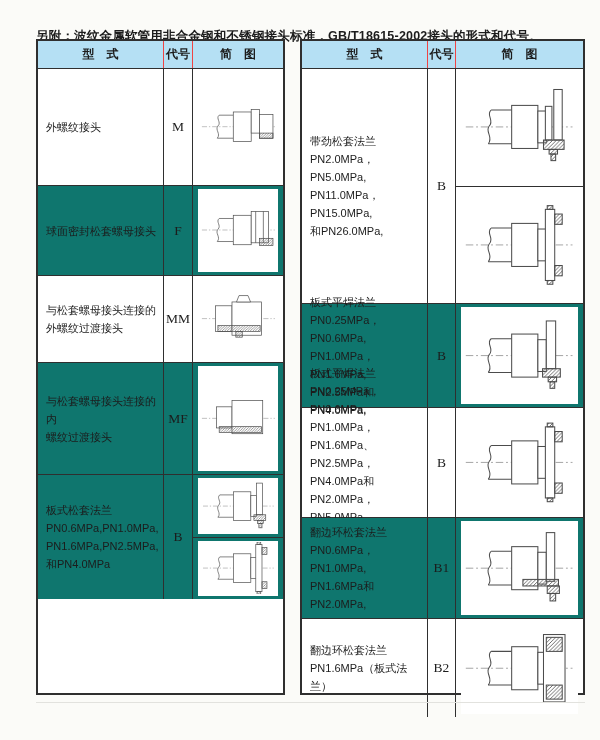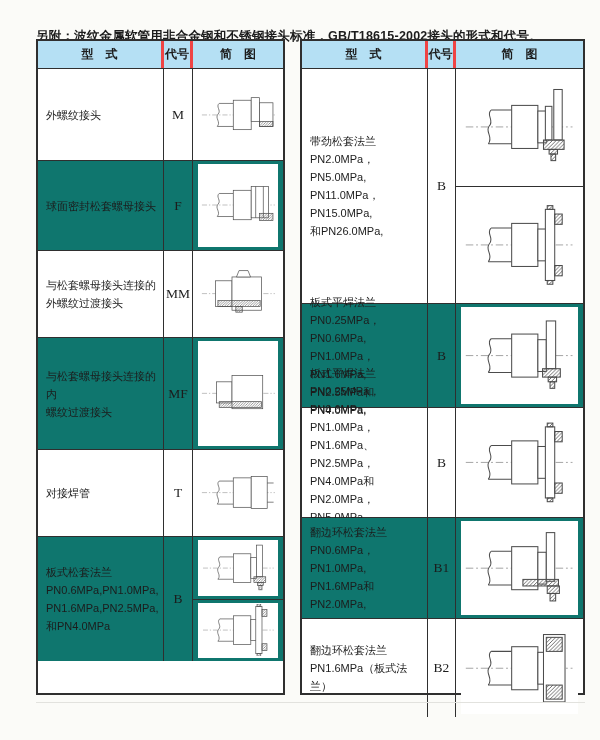--- a/index.html
+++ b/index.html
@@ -15,21 +15,21 @@
     font-size:12.5px;font-weight:700;letter-spacing:.2px;white-space:nowrap;
   }
   .tbl{position:absolute;top:39px;background:#fff;border:2px solid #2f2f2f;box-sizing:border-box;}
   #tblL{left:36px;width:249px;height:656px;}
   #tblR{left:300px;width:285px;height:656px;}
   .row{display:flex;border-top:1px solid #2f2f2f;box-sizing:border-box;}
   .row:first-child{border-top:none;}
   .cell{box-sizing:border-box;}
   .hd{background:#b5e0f4;}
   .hd .cell{display:flex;align-items:center;justify-content:center;
-    font-size:12px;font-weight:700;border-right:3px solid #ef4444;}
+    font-size:12px;font-weight:700;border-right:1px solid #ef4444;}
   .hd .cell:last-child{border-right:none;}
   .ct{width:126px;border-right:1px solid #2f2f2f;display:flex;flex-direction:column;
       justify-content:center;padding:4px 4px 4px 8px;font-size:11px;line-height:18px;}
   .cc{width:29px;border-right:1px solid #2f2f2f;display:flex;align-items:center;
       justify-content:center;font-family:"Liberation Serif",serif;font-size:13.5px;}
   #tblR .cc{width:28px;}
   .cd{flex:1;display:flex;flex-direction:column;min-width:0;}
   .sub{flex:1;display:flex;min-height:0;}
   .sub + .sub{border-top:1px solid #2f2f2f;}
   .imgbox{flex:1;margin:3px 5px;background:#fff;display:flex;align-items:center;justify-content:center;min-height:0;}
@@ -119,21 +119,21 @@
 
 <div class="title">另附：波纹金属软管用非合金钢和不锈钢接头标准，GB/T18615-2002接头的形式和代号。</div>
 
 <div class="tbl" id="tblL">
   <div class="row hd" style="height:27px">
     <div class="cell" style="width:126px">型　式</div>
     <div class="cell" style="width:29px">代号</div>
     <div class="cell" style="flex:1">简　图</div>
   </div>
 
-  <div class="row" style="height:92px">
+  <div class="row" style="height:117px">
     <div class="cell ct">外螺纹接头</div>
     <div class="cell cc">M</div>
     <div class="cell cd">
       <div class="sub">
           <div class="imgbox">
             <svg class="diag" viewBox="0 0 120 84">
               <use href="#p-cl"></use>
               <use href="#p-hose"></use>
               <use href="#p-m"></use>
             </svg>
@@ -181,35 +181,20 @@
           <div class="imgbox">
             <svg class="diag" viewBox="0 0 120 84">
               <use href="#p-cl"></use>
               <use href="#p-mf"></use>
             </svg>
           </div>
         </div>
     </div>
   </div>
 
-  <div class="row" style="height:87px">
-    <div class="cell ct">对接焊管</div>
-    <div class="cell cc">T</div>
-    <div class="cell cd">
-      <div class="sub">
-          <div class="imgbox">
-            <svg class="diag" viewBox="0 0 120 84">
-              <use href="#p-cl"></use>
-              <use href="#p-hose"></use>
-              <use href="#p-t"></use>
-            </svg>
-          </div>
-        </div>
-    </div>
-  </div>
 
   <div class="row" style="height:125px">
     <div class="cell ct yellow">板式松套法兰<br>PN0.6MPa,PN1.0MPa,<br>PN1.6MPa,PN2.5MPa,<br>和PN4.0MPa</div>
     <div class="cell cc yellow">B</div>
     <div class="cell cd yellow">
       <div class="sub">
           <div class="imgbox">
             <svg class="diag" viewBox="0 0 120 84">
               <use href="#p-cl"></use>
               <use href="#p-hose"></use>

